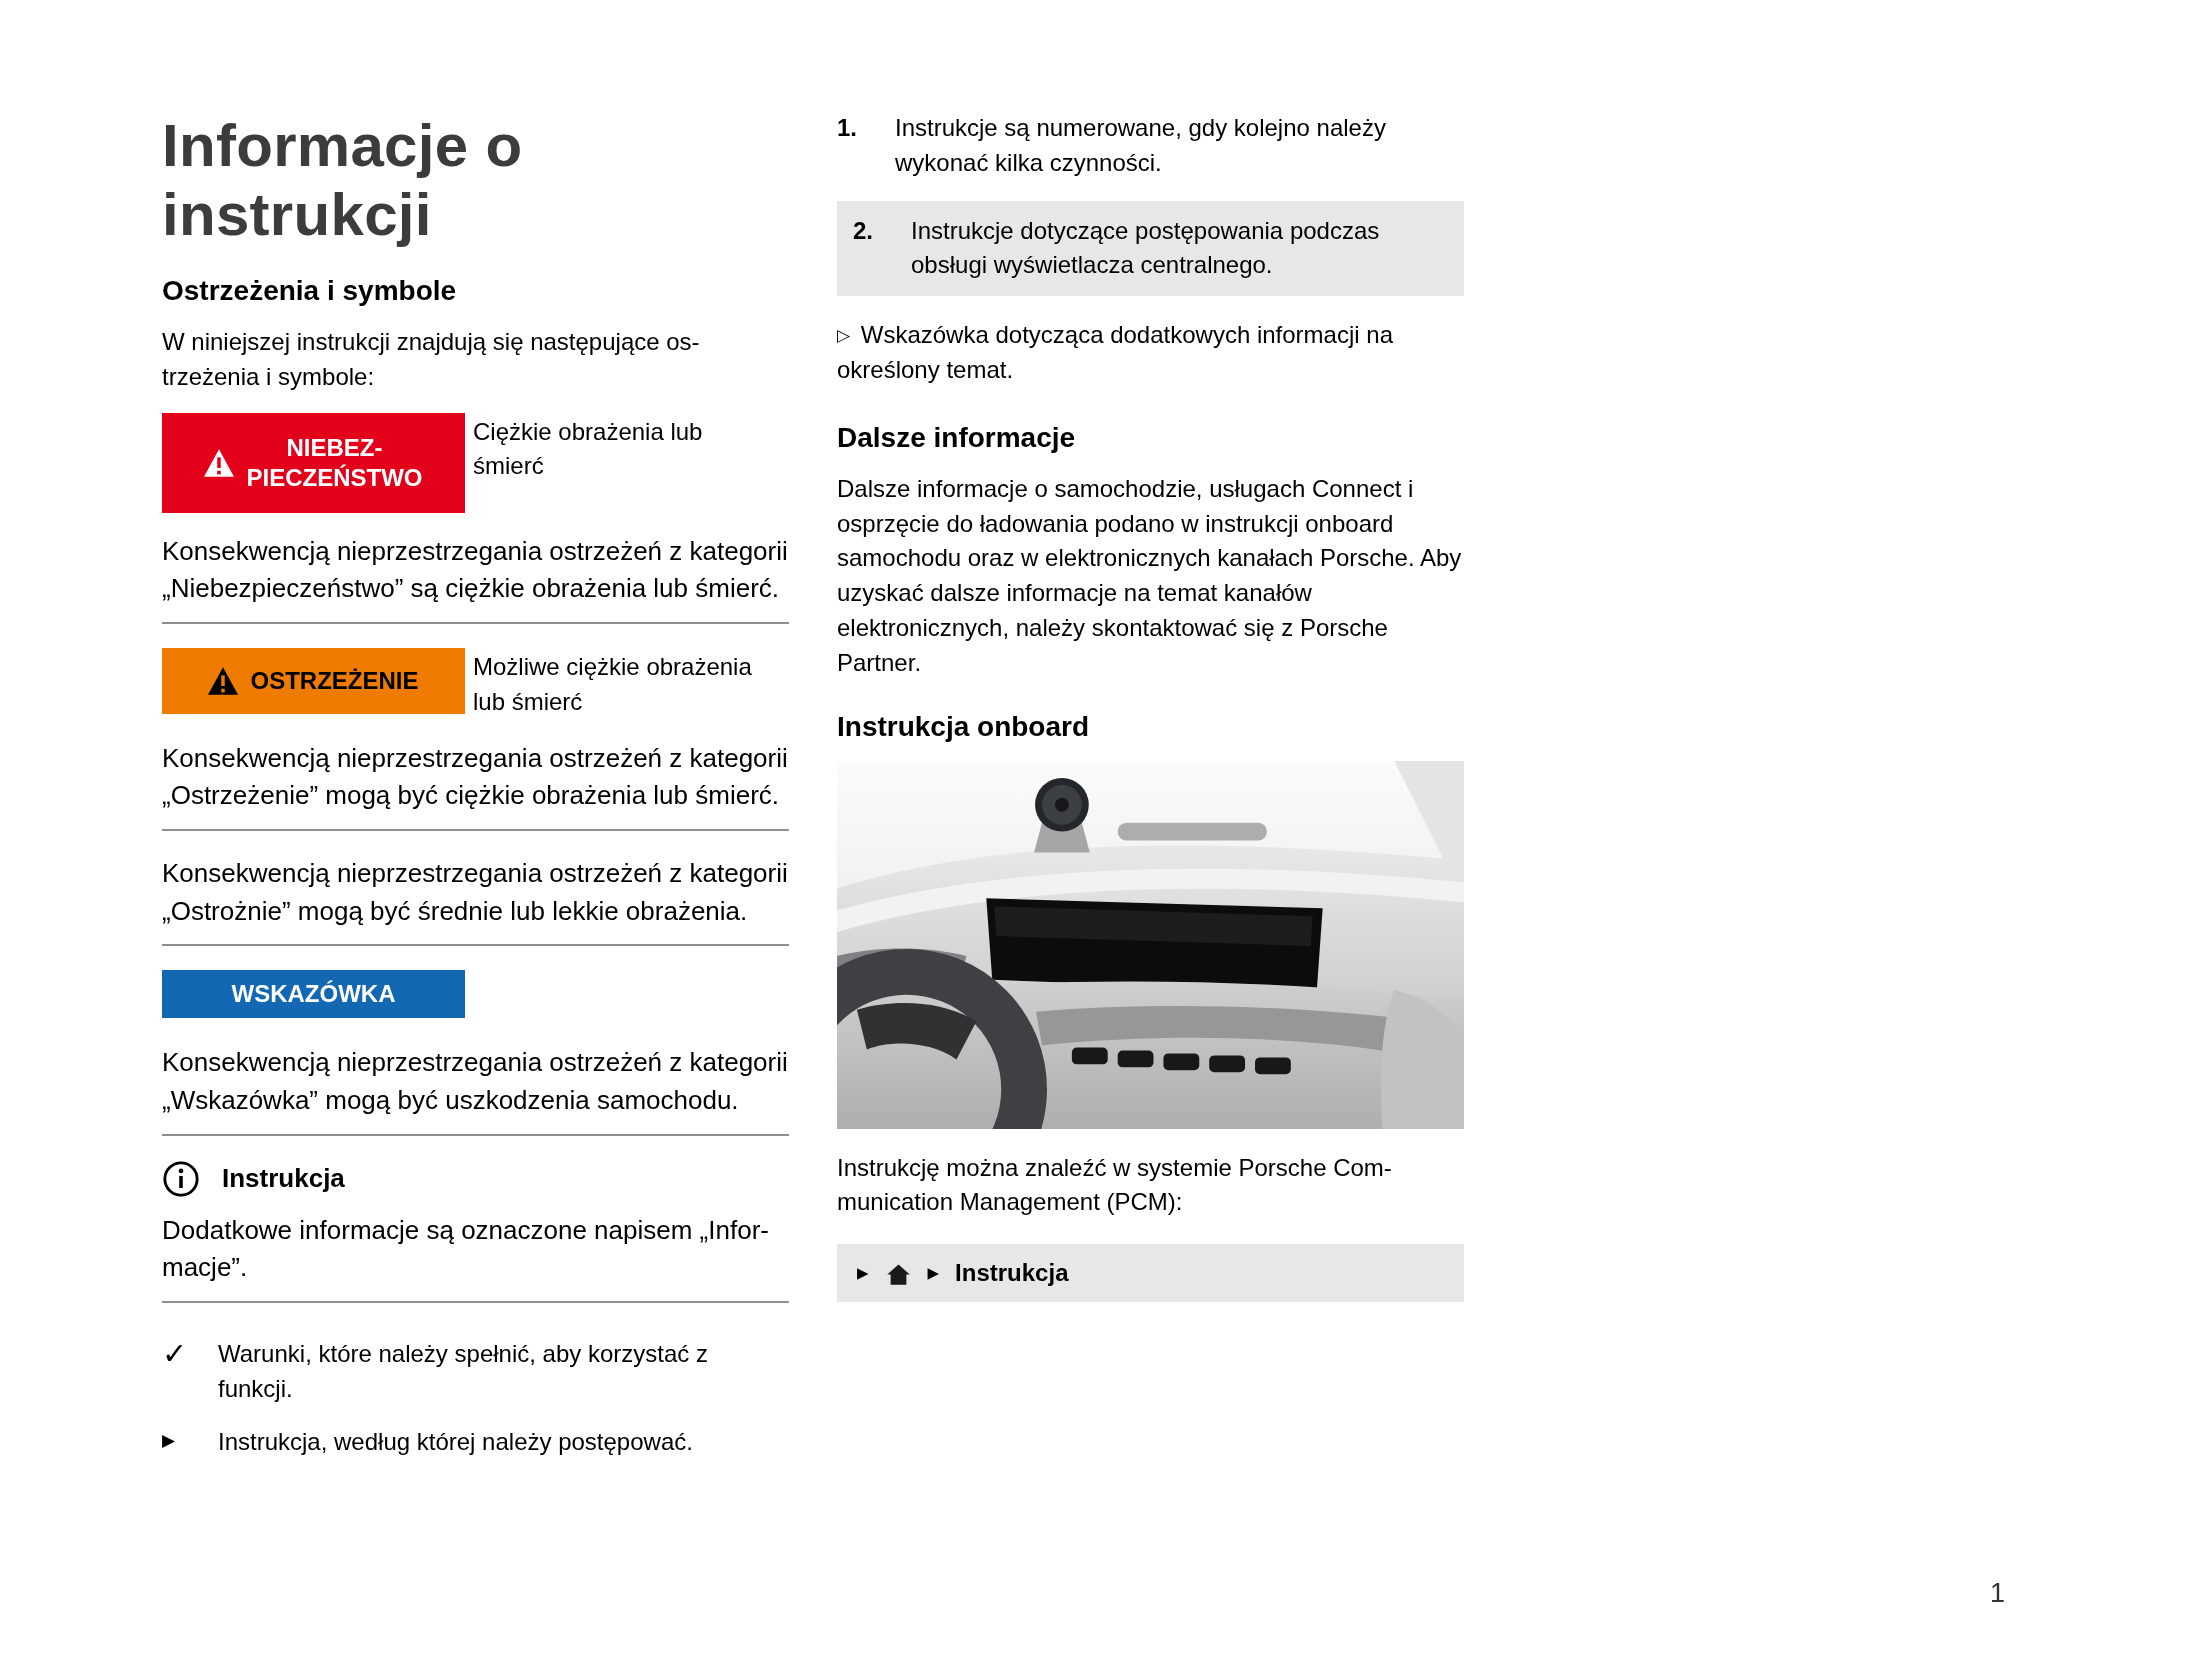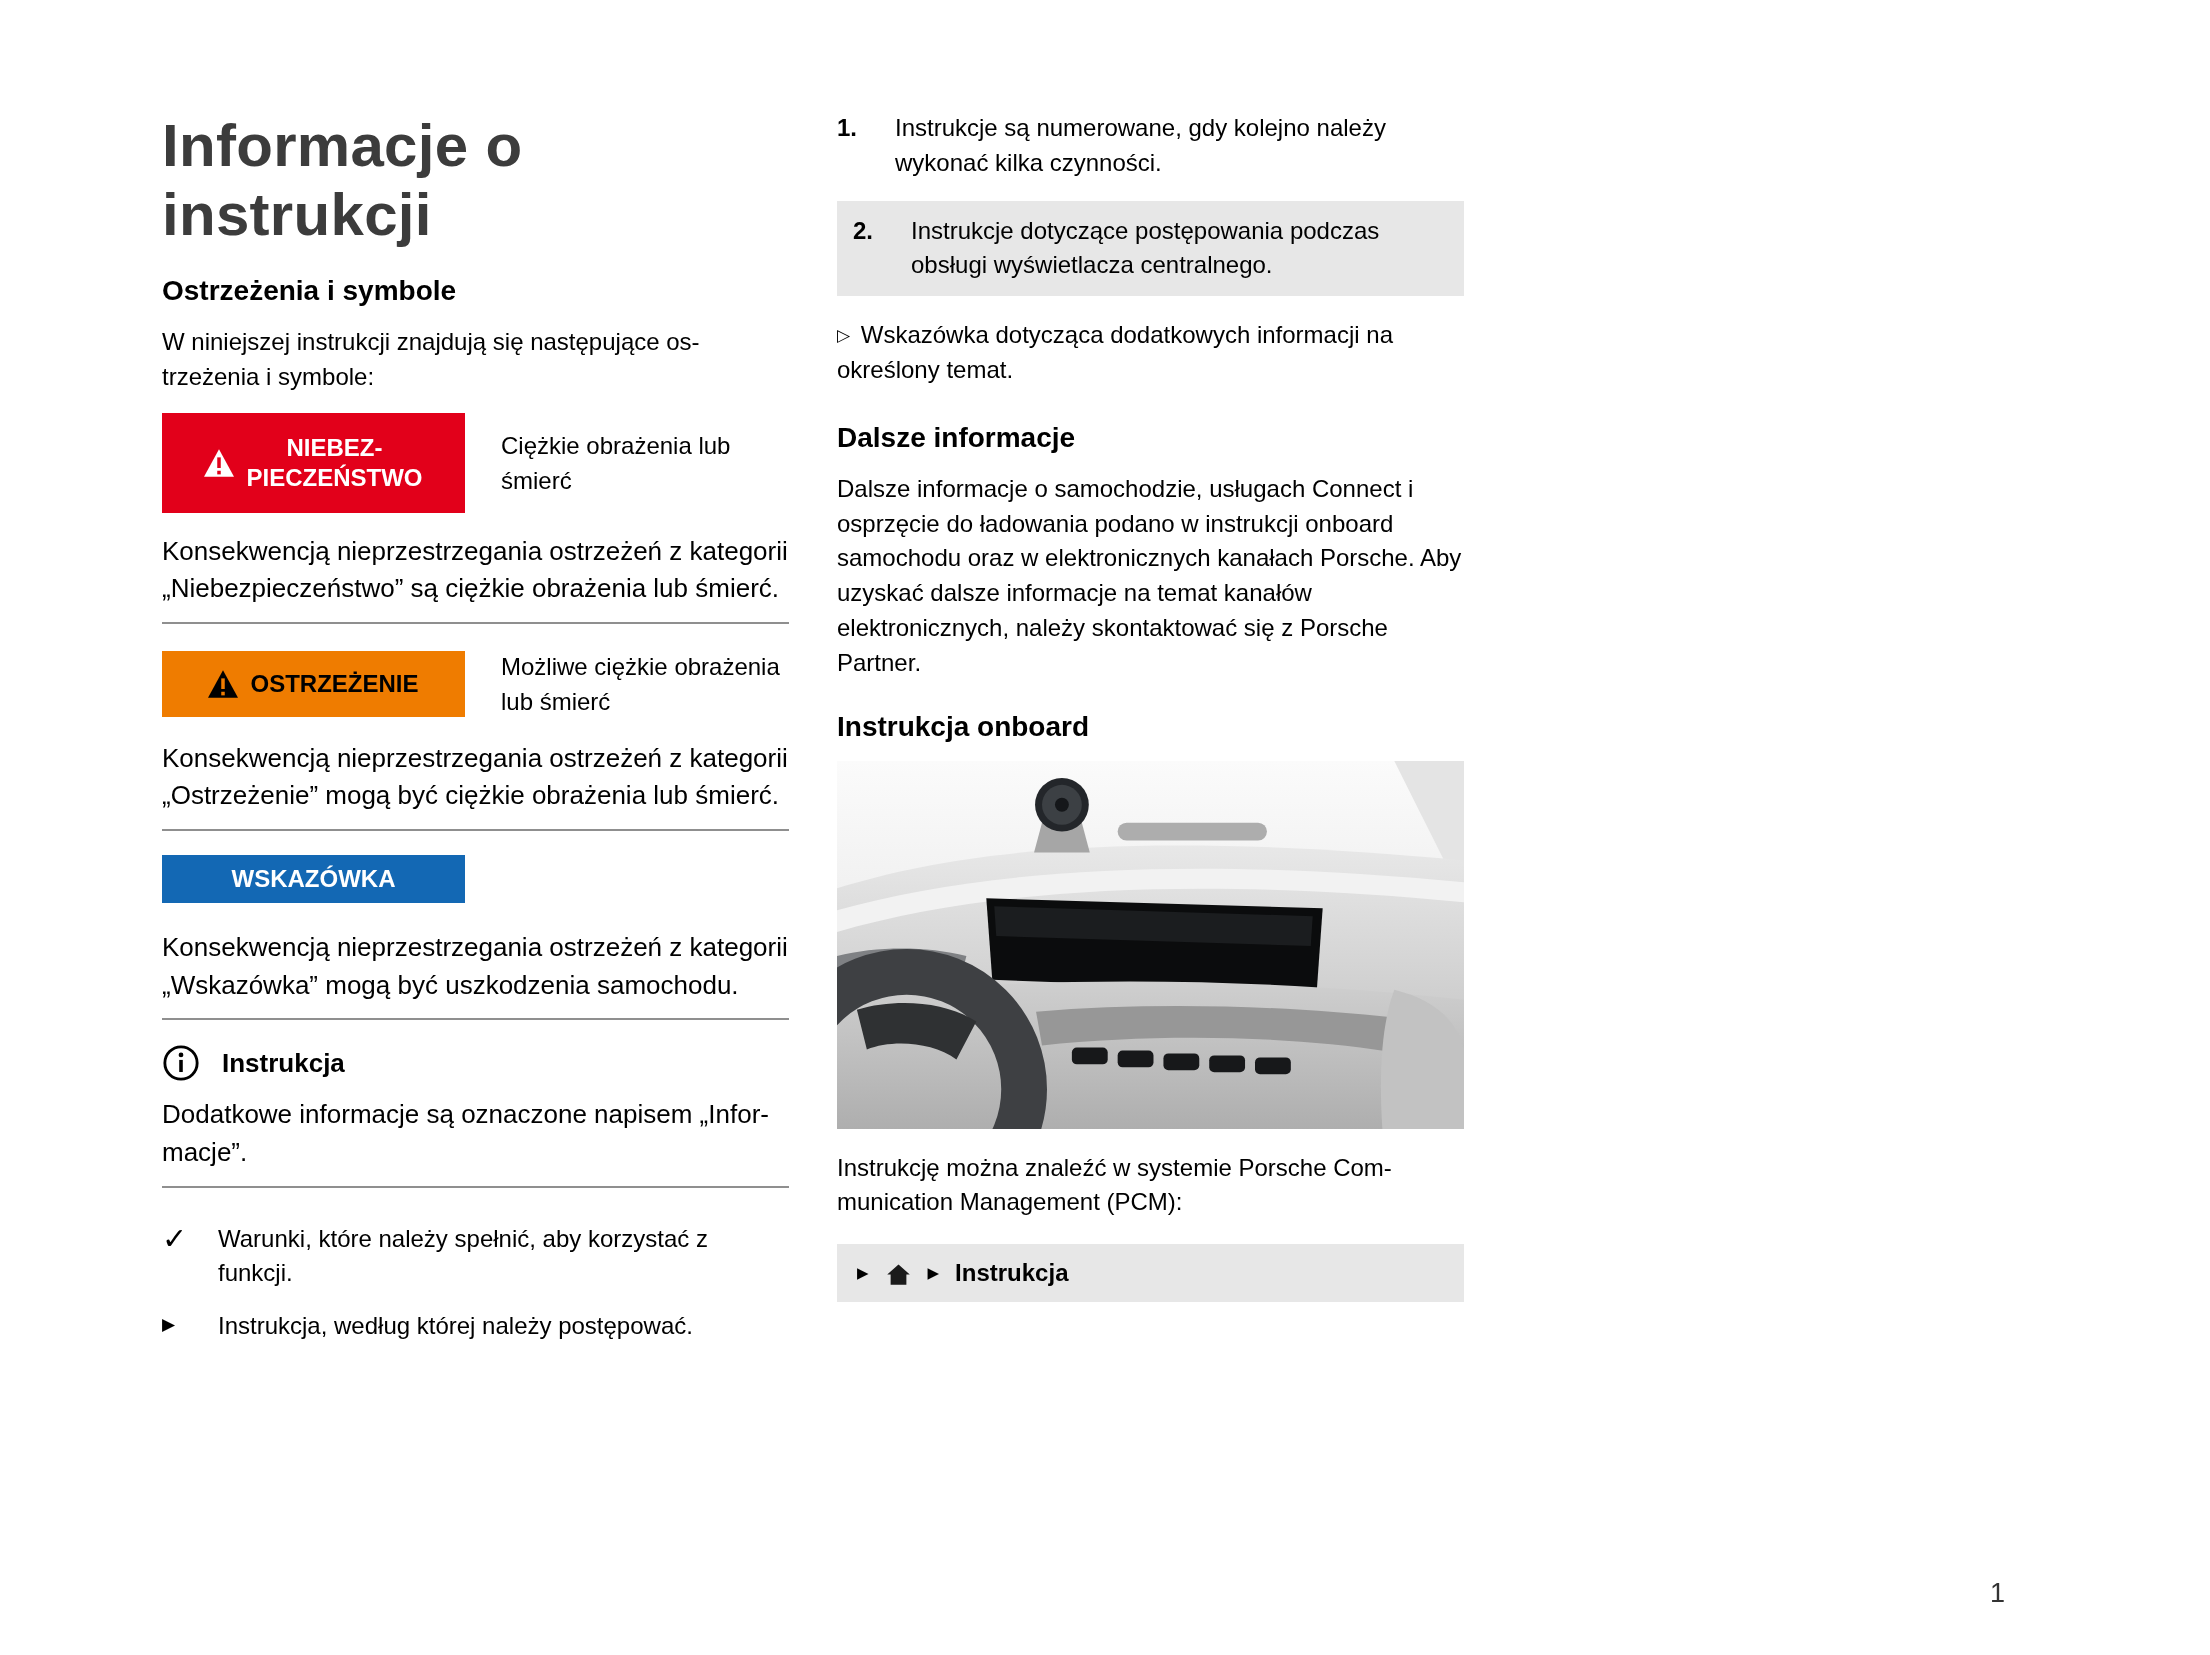--- a/index.html
+++ b/index.html
@@ -40,22 +40,22 @@
   }
   p.body {
     font-size: 24px;
     line-height: 1.45;
     margin: 0 0 18px 0;
   }
   .pre { white-space: pre-line; }
 
   .warn-row {
     display: flex;
-    gap: 36px;
-    align-items: center;
+    gap: 8px;
+    align-items: flex-start;
     margin: 4px 0 20px 0;
   }
   .warn-box {
     width: 303px;
     box-sizing: border-box;
     min-height: 66px;
     display: flex;
     align-items: center;
     justify-content: center;
     gap: 12px;
@@ -214,20 +214,21 @@
             </svg>
             <span class="warn-label">OSTRZEŻENIE</span>
           </div>
           <p class="warn-desc pre">Możliwe ciężkie obrażenia
 lub śmierć</p>
         </div>
         <p class="consequence">Konsekwencją nieprzestrzegania ostrzeżeń z kategorii „Ostrzeżenie” mogą być ciężkie obrażenia lub śmierć.</p>
       </section>
 
       <section>
+        <p class="consequence">Konsekwencją nieprzestrzegania ostrzeżeń z kategorii „Ostrożnie” mogą być średnie lub lekkie obrażenia.</p>
       </section>
 
       <section>
         <div class="notice-box">
           <span class="warn-label">WSKAZÓWKA</span>
         </div>
         <p class="consequence">Konsekwencją nieprzestrzegania ostrzeżeń z kategorii „Wskazówka” mogą być uszkodzenia samochodu.</p>
       </section>
 
       <section>

